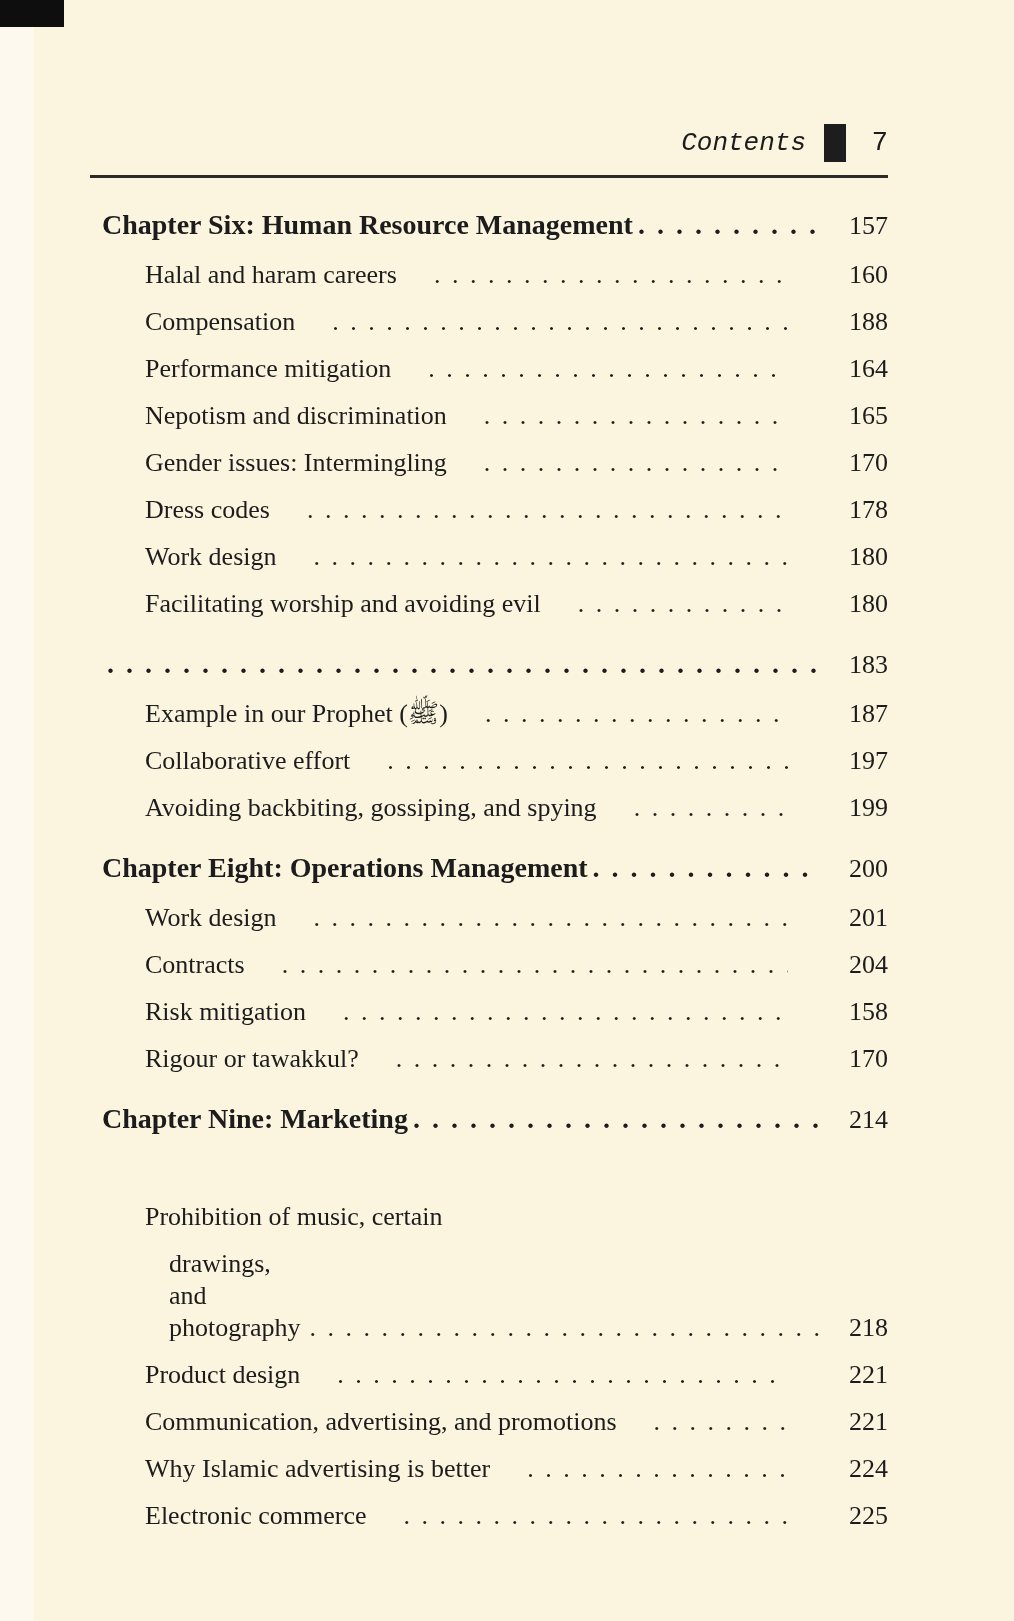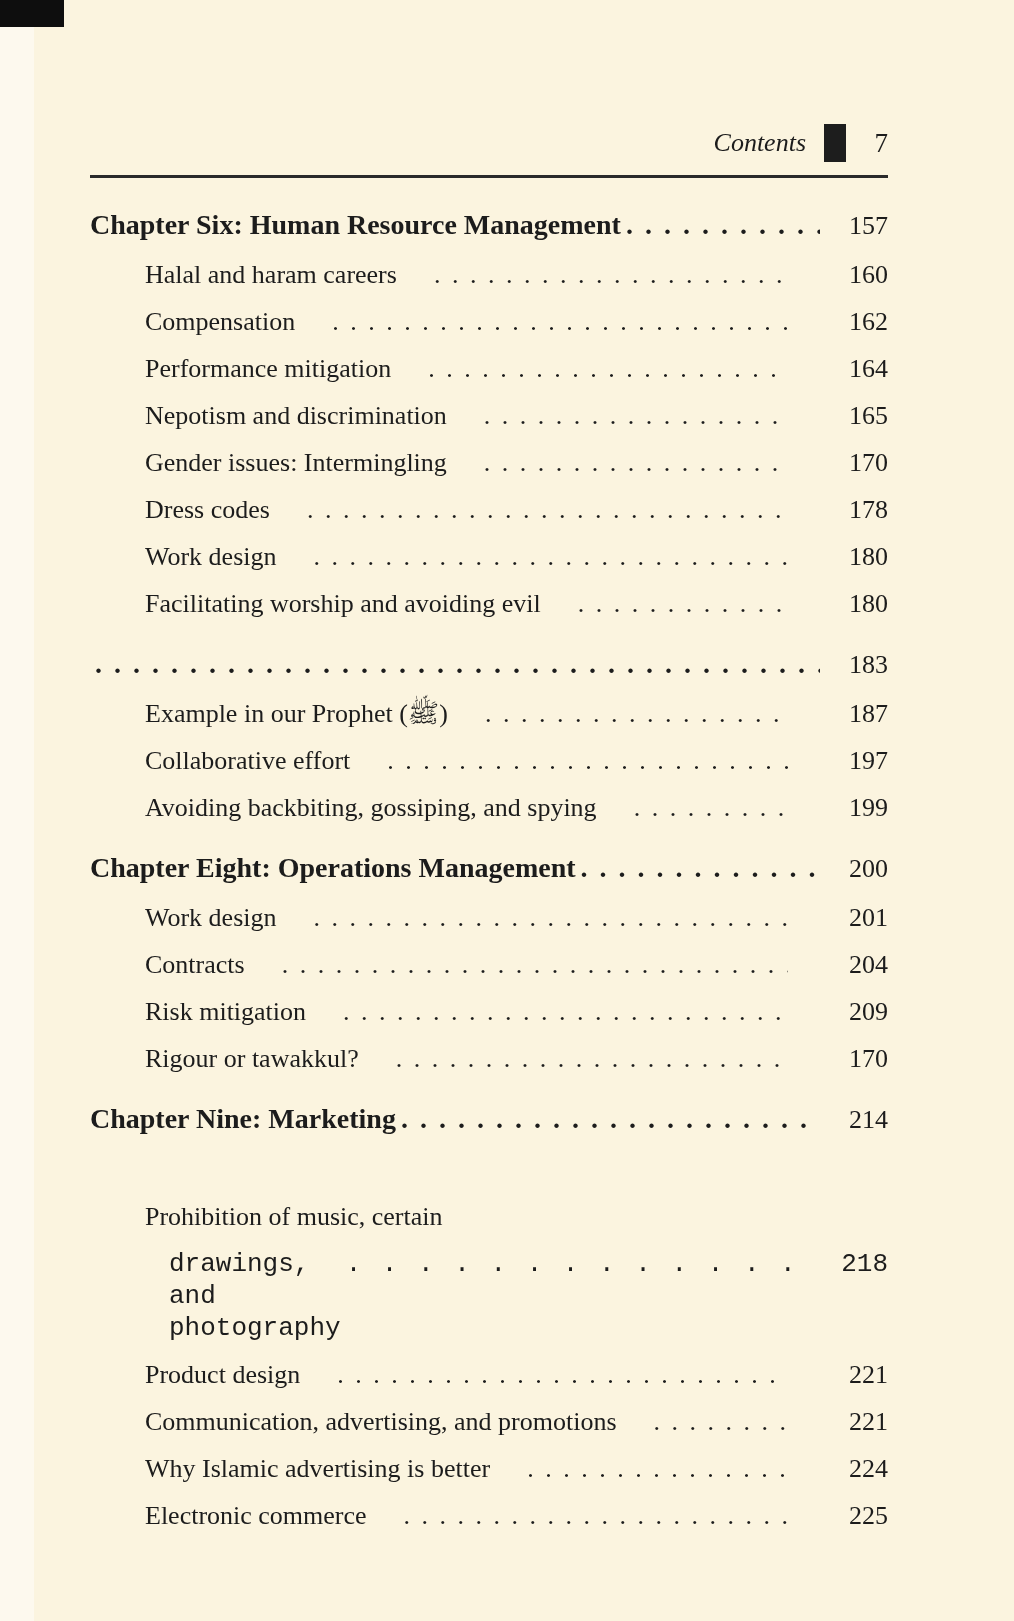--- a/index.html
+++ b/index.html
@@ -25,20 +25,21 @@
     position: absolute;
     left: 90px; top: 0;
     width: 798px;
   }
   header.running-head {
     display: flex;
     justify-content: flex-end;
     align-items: center;
     margin-top: 120px;
     height: 46px;
+    font-family: Liberation Mono, monospace;
   }
   .running-title {
     font-style: italic;
     font-size: 26px;
   }
   .header-marker {
     width: 22px; height: 38px;
     background: #1d1d1d;
     margin: 0 16px 0 18px;
     flex-shrink: 0;
@@ -75,36 +76,36 @@
     width: 58px;
     text-align: right;
     font-size: 26px;
   }
   .chapter {
     font-weight: bold;
     font-size: 28px;
     line-height: 34px;
     padding: 8px 0;
     margin-top: 12px;
+    margin-left: 12px;
   }
   .chapter .pg { font-weight: normal; }
   .sub {
     font-size: 26px;
     line-height: 32px;
     padding: 7.5px 0;
     padding-left: 55px;
     gap: 32px;
   }
   .wrap-group { padding: 7.5px 0 0 55px; font-size: 26px; line-height: 32px; }
   .wrap-line1 { padding-bottom: 10px; margin-top: 48px; }
   .wrap-line2 {
     display: flex;
-    align-items: flex-start;
+    align-items: flex-end;
     padding: 5px 0 7.5px 24px;
-    font-family: Liberation Mono, monospace;
   }
 </style>
 </head>
 <body>
 
 <div class="page-edge"></div>
 <div class="scan-corner"></div>
 
 <div class="content">
 
@@ -124,21 +125,21 @@
       <span class="pg">157</span>
     </div>
     <div class="entry sub">
       <span class="title">Halal and haram careers</span>
       <span class="dots"></span>
       <span class="pg">160</span>
     </div>
     <div class="entry sub">
       <span class="title">Compensation</span>
       <span class="dots"></span>
-      <span class="pg">162</span>
+      <span class="pg">188</span>
     </div>
     <div class="entry sub">
       <span class="title">Performance mitigation</span>
       <span class="dots"></span>
       <span class="pg">164</span>
     </div>
     <div class="entry sub">
       <span class="title">Nepotism and discrimination</span>
       <span class="dots"></span>
       <span class="pg">165</span>
@@ -195,21 +196,21 @@
       <span class="pg">201</span>
     </div>
     <div class="entry sub">
       <span class="title">Contracts</span>
       <span class="dots"></span>
       <span class="pg">204</span>
     </div>
     <div class="entry sub">
       <span class="title">Risk mitigation</span>
       <span class="dots"></span>
-      <span class="pg">209</span>
+      <span class="pg">158</span>
     </div>
     <div class="entry sub">
       <span class="title">Rigour or tawakkul?</span>
       <span class="dots"></span>
       <span class="pg">170</span>
     </div>
 
     <div class="entry chapter">
       <span class="title">Chapter Nine: Marketing</span>
       <span class="dots"></span>

